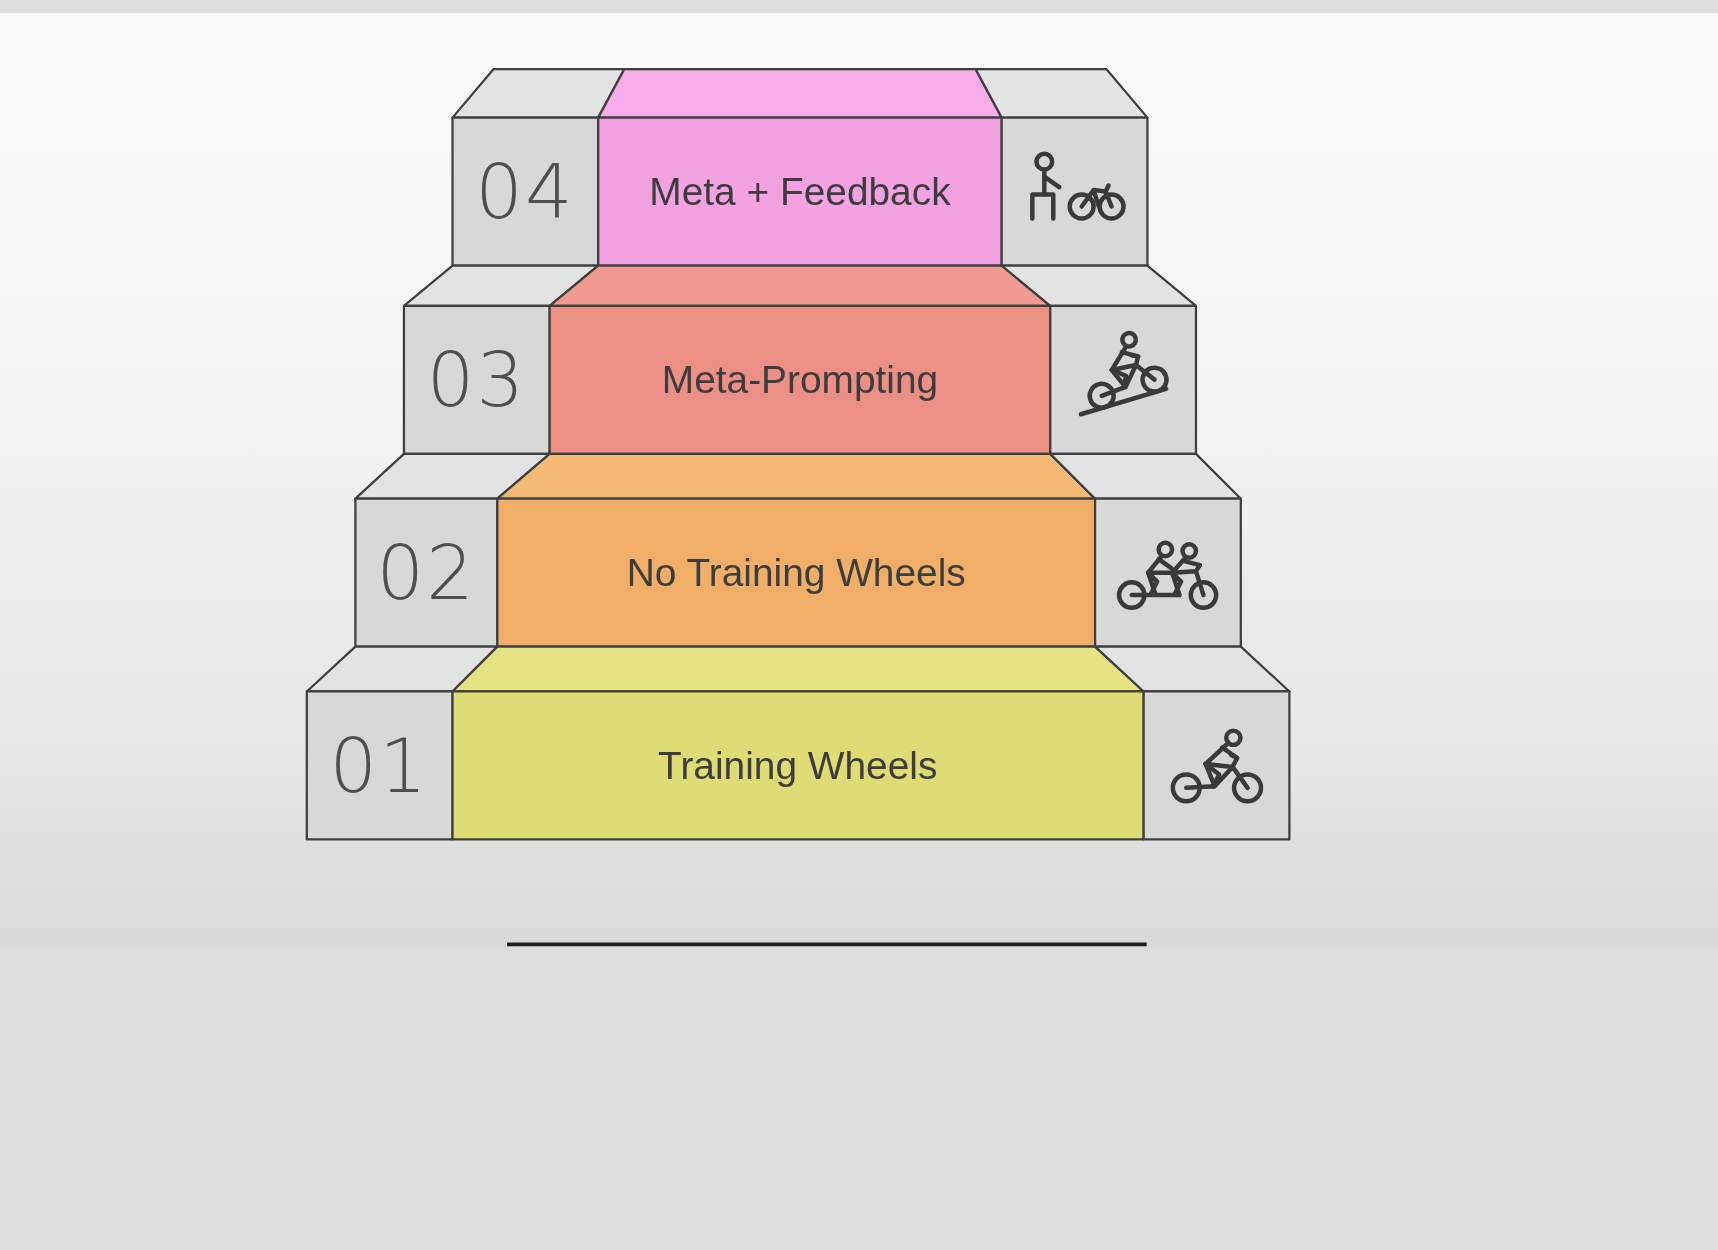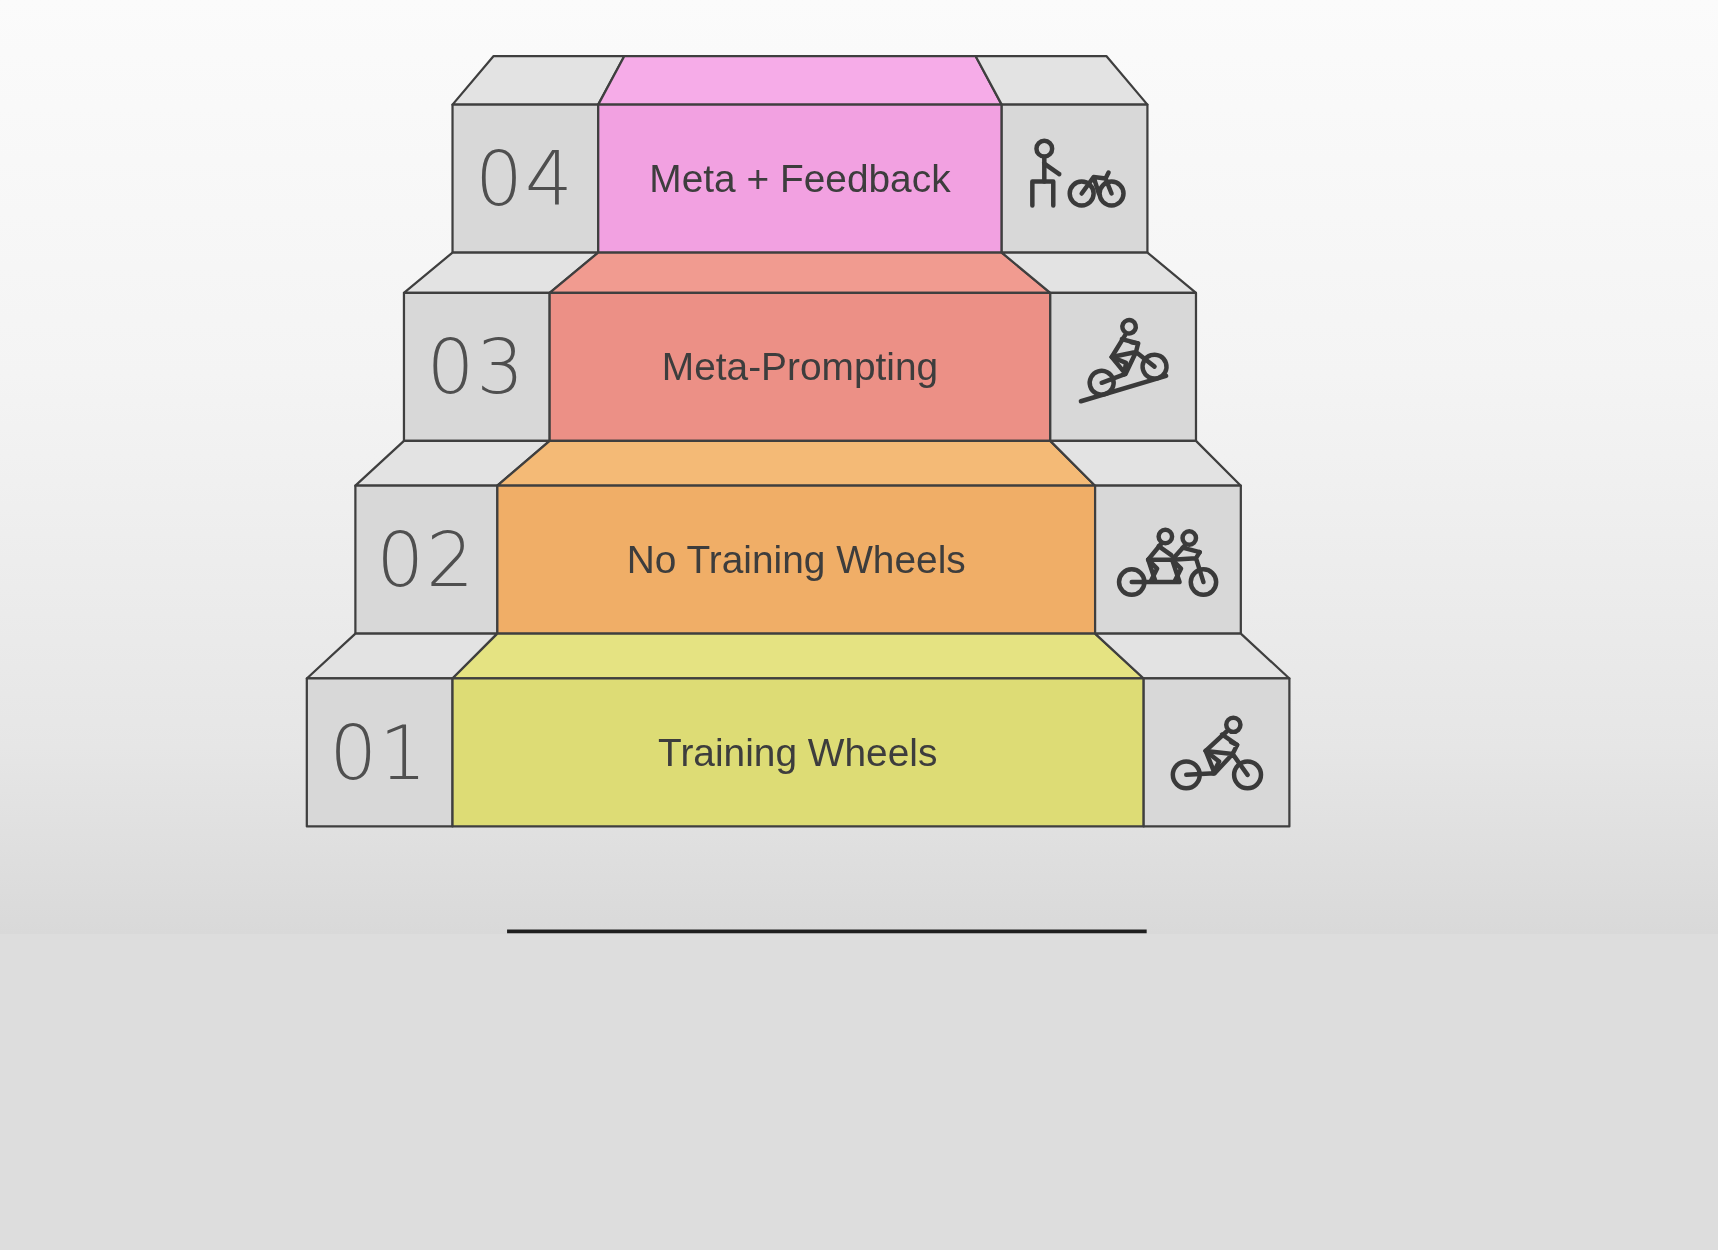--- a/index.html
+++ b/index.html
@@ -1,18 +1,19 @@
 <!DOCTYPE html>
 <html><head>
 <meta charset="utf-8">
 <style>
   html,body{margin:0;padding:0;background:#ddd;}
   .stage{
     width:1718px;height:934px;position:relative;overflow:hidden;
     background:linear-gradient(180deg,#fbfbfb 0%,#f4f4f4 40%,#e6e6e6 80%,#d9d9d9 100%);
+    margin-top:13px;
   }
   .stage svg{display:block;width:100%;height:100%;}
   .face{stroke:#3f3f3f;stroke-width:3;stroke-linejoin:round;}
   .gray{fill:#d8d8d8;}
   .grayTop{fill:#e3e3e3;}
   .icon{fill:none;stroke:#3a3a3a;stroke-width:6;stroke-linecap:round;stroke-linejoin:round;}
   .num{font-family:"DejaVu Sans",sans-serif;font-weight:300;font-size:100px;fill:#4f4f4f;letter-spacing:3px;}
   .label{font-family:"Liberation Sans",sans-serif;font-weight:500;font-size:52px;fill:#3d3d3d;}
 </style>
 </head>

